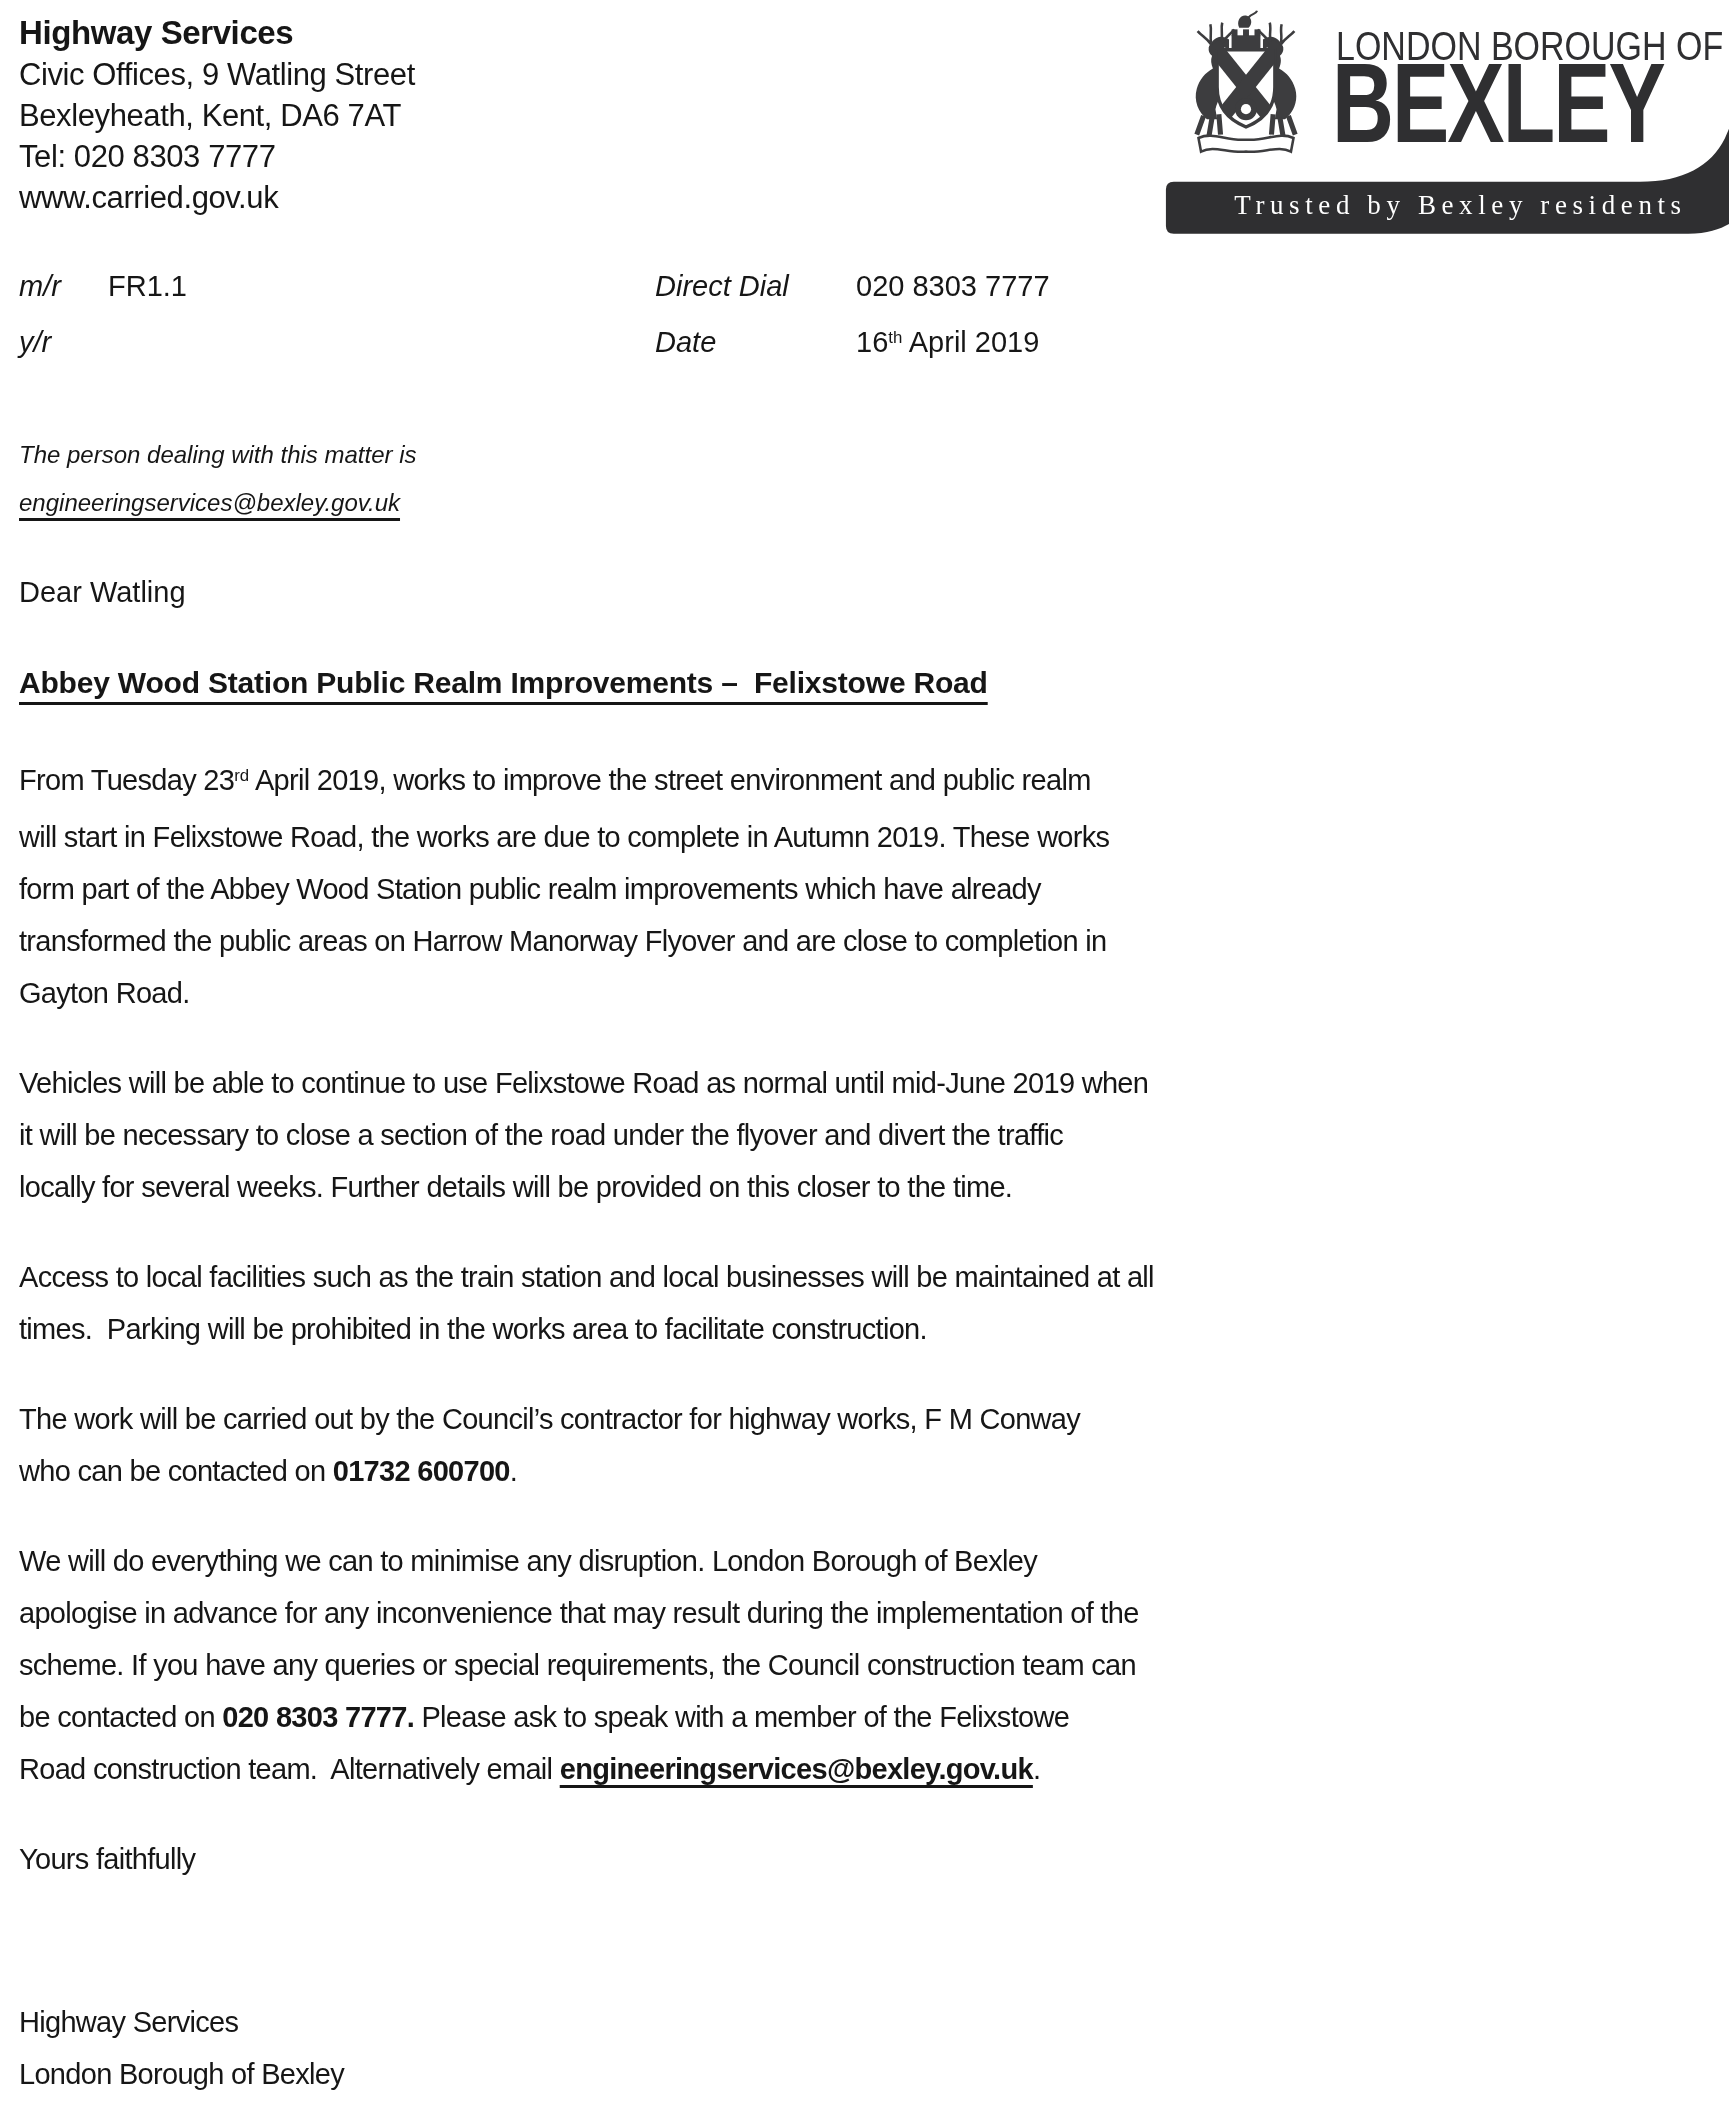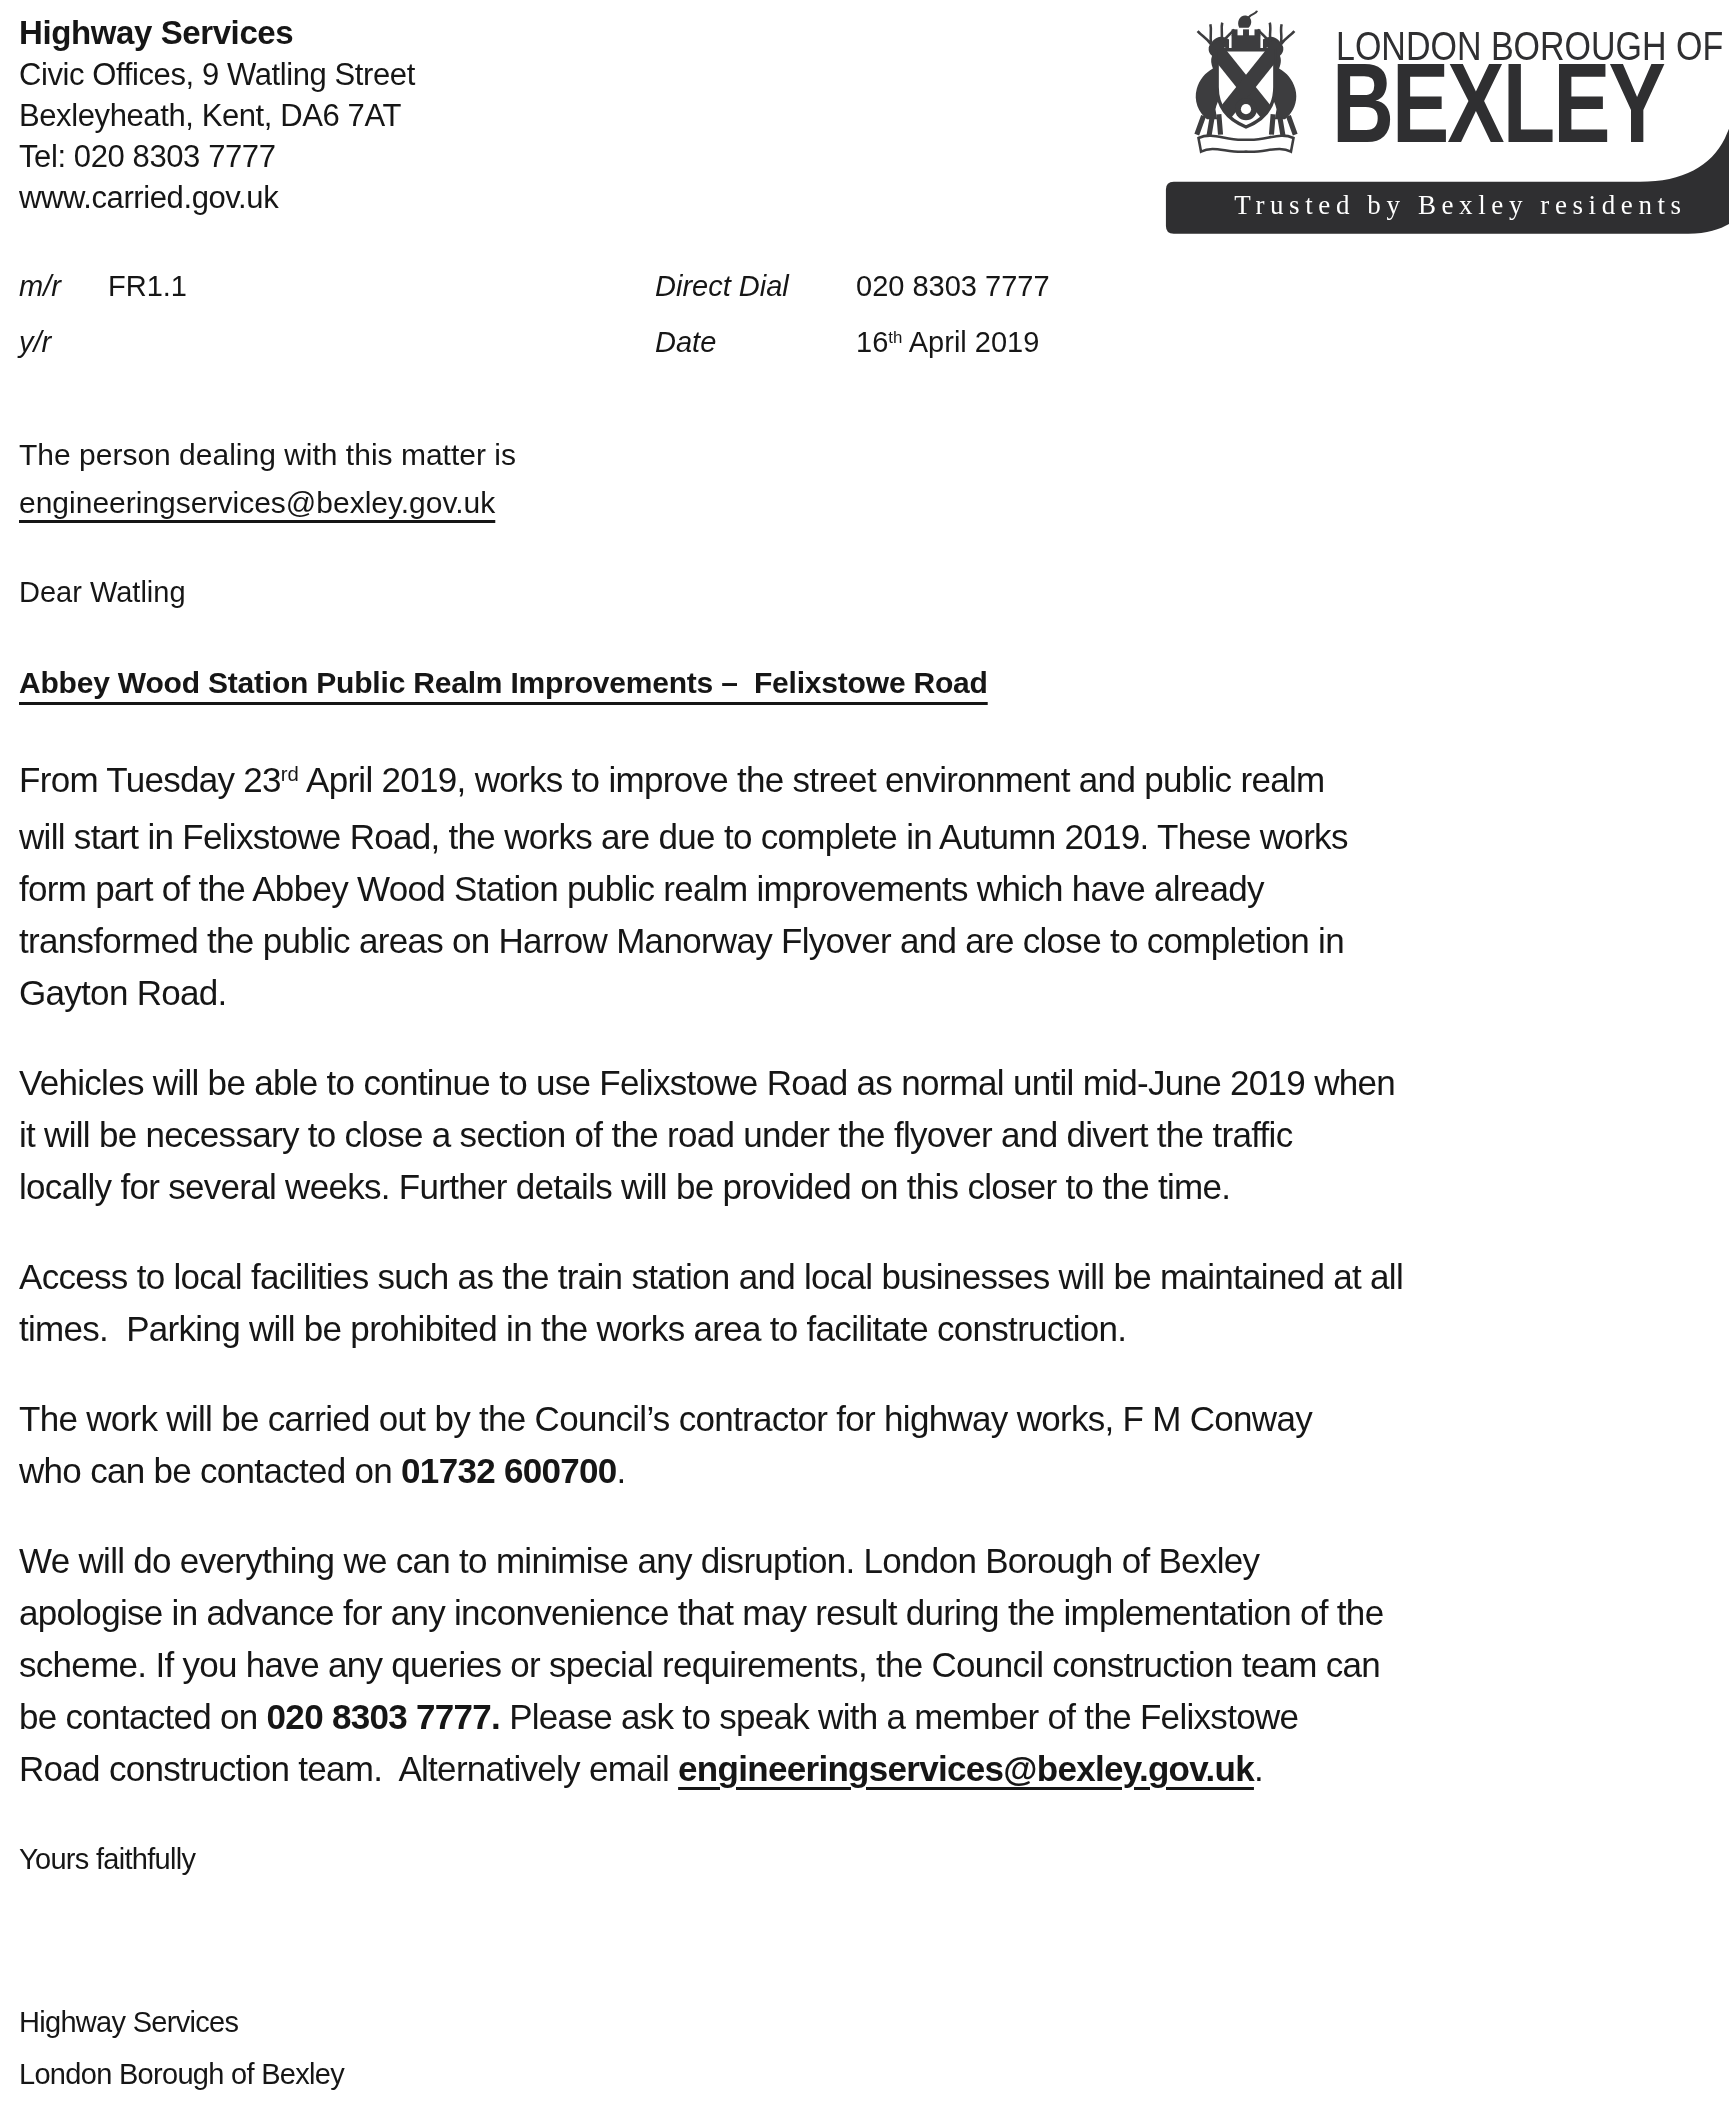--- a/index.html
+++ b/index.html
@@ -37,35 +37,35 @@
   .crest{position:absolute;left:8.6px;top:1.7px;}
   
   .ref-row{position:absolute;left:19px;font-size:29px;white-space:nowrap;}
   .ref-row .lab{display:inline-block;font-style:italic;}
   .ref-row .lab1{width:89px;}
   .ref-row .val1{display:inline-block;width:547px;}
   .ref-row .lab2{width:201px;}
   .row1{top:270px;}
   .row2{top:326px;}
   
-  .contact{position:absolute;left:19px;top:431px;font-size:30px;line-height:48px;}
+  .contact{position:absolute;left:19px;top:431px;font-size:24px;font-style:italic;line-height:48px;}
   .contact a{
     color:inherit;text-decoration:underline;
     text-decoration-thickness:2.6px;text-underline-offset:7px;
   }
   
   .salutation{position:absolute;left:19px;top:576px;font-size:29px;}
   .subject{
     position:absolute;left:19px;top:666px;
     font-size:30px;font-weight:700;letter-spacing:-0.2px;white-space:pre-wrap;
     text-decoration:underline;text-decoration-thickness:2.6px;text-underline-offset:8.6px;
   }
   .body-flow{position:absolute;left:19px;top:754px;right:26px;}
   .para{
-    font-size:35px;line-height:52px;letter-spacing:-0.7px;
+    font-size:29px;line-height:52px;letter-spacing:-0.7px;
     margin:0 0 38px 0;white-space:pre-wrap;
   }
   .b{font-weight:700;}
   .sup{font-size:.58em;position:relative;top:-.52em;letter-spacing:0;}
   .lnk{text-decoration:underline;text-decoration-thickness:2.6px;text-underline-offset:6px;color:inherit;}
   .valediction{font-size:29px;line-height:52px;letter-spacing:-0.7px;margin:0;}
   .signature{margin-top:111px;font-size:29px;line-height:52px;letter-spacing:-0.7px;}
 </style>
 </head>
 <body>

